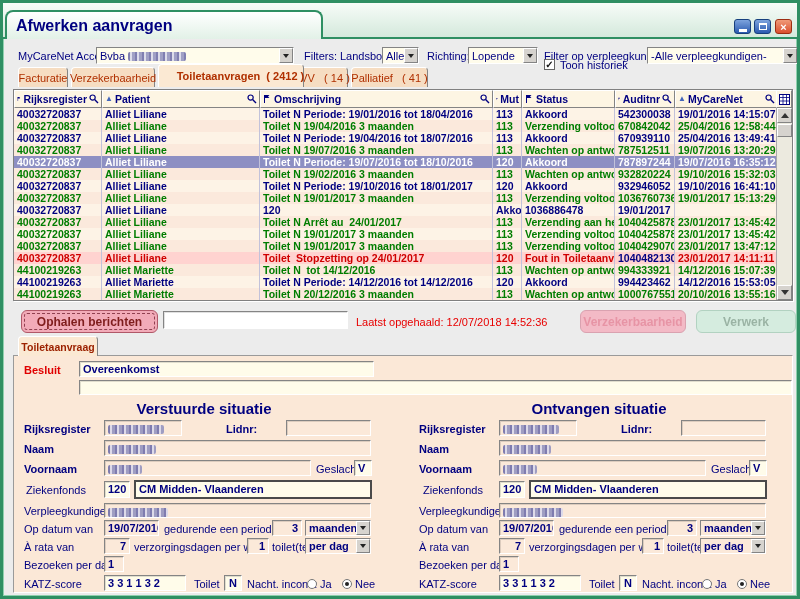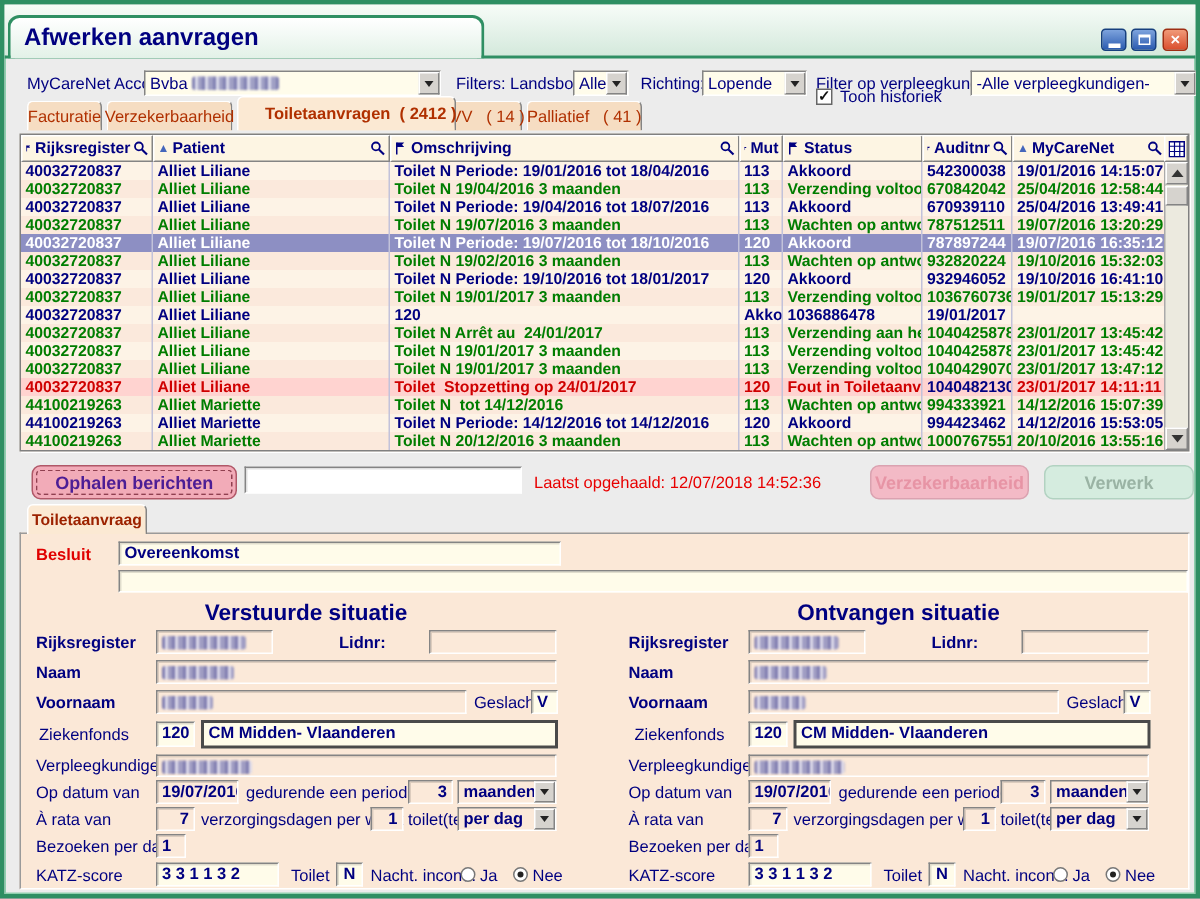--- a/index.html
+++ b/index.html
@@ -54,21 +54,21 @@
   .trow.selected{background:#8d8fc3 !important;color:#ffffff;}
   .vscroll{position:absolute;right:0;top:18px;bottom:0;width:16px;background:#eceadf;border-left:1px solid #aaa;}
   .sb-btn{position:absolute;left:0;width:15px;height:15px;background:#d6d3ce;border:1px solid;border-color:#fff #848484 #848484 #fff;display:flex;align-items:center;justify-content:center;}
   .sb-btn.up{top:0;}
   .sb-btn.down{bottom:0;}
   .tri-up{width:0;height:0;border-left:4px solid transparent;border-right:4px solid transparent;border-bottom:5px solid #333;}
   .tri-dn{width:0;height:0;border-left:4px solid transparent;border-right:4px solid transparent;border-top:5px solid #333;}
   .sb-thumb{position:absolute;left:0;top:16px;width:15px;height:13px;background:#d6d3ce;border:1px solid;border-color:#fff #848484 #848484 #fff;}
   
   .pillbtn{position:absolute;border-radius:6px;font-size:12px;font-weight:bold;display:flex;align-items:center;justify-content:center;}
-  .btn-fetch{left:18px;top:307px;width:137px;height:23px;background:#f2abb8;border:1px solid #b05868;outline:1px dashed #904050;outline-offset:-4px;color:#4c1d95;}
+  .btn-fetch{left:18px;top:307px;width:137px;height:23px;background:#f2abb8;border:1px solid #b05868;outline:1px dashed #904050;outline-offset:-4px;color:#7f1d1d;}
   .btn-insur{left:577px;top:307px;width:106px;height:23px;background:#f3bac6;border:1px solid #daa2b0;color:#e794a5;}
   .btn-proc{left:693px;top:307px;width:100px;height:23px;background:#d5ecdf;border:1px solid #b2d2c1;color:#9ab3a4;}
   .lastfetch{position:absolute;left:353px;top:313px;color:#e80000;font-size:11px;white-space:nowrap;}
   
   .dtab{position:absolute;left:15px;top:333px;width:80px;height:20px;}
   .panel{position:absolute;left:10px;top:352px;width:780px;height:238px;background:#fbe8d7;border:1px solid;border-color:#9a9a9a #ffffff #ffffff #9a9a9a;}
   .panel .red{color:#e00000;}
   .situ{position:absolute;top:44px;width:380px;height:192px;}
   .situ-title{position:absolute;top:0;width:100%;text-align:center;color:#000080;font-size:15px;font-weight:bold;}
   .rl{position:absolute;color:#000080;font-size:11px;white-space:nowrap;}

